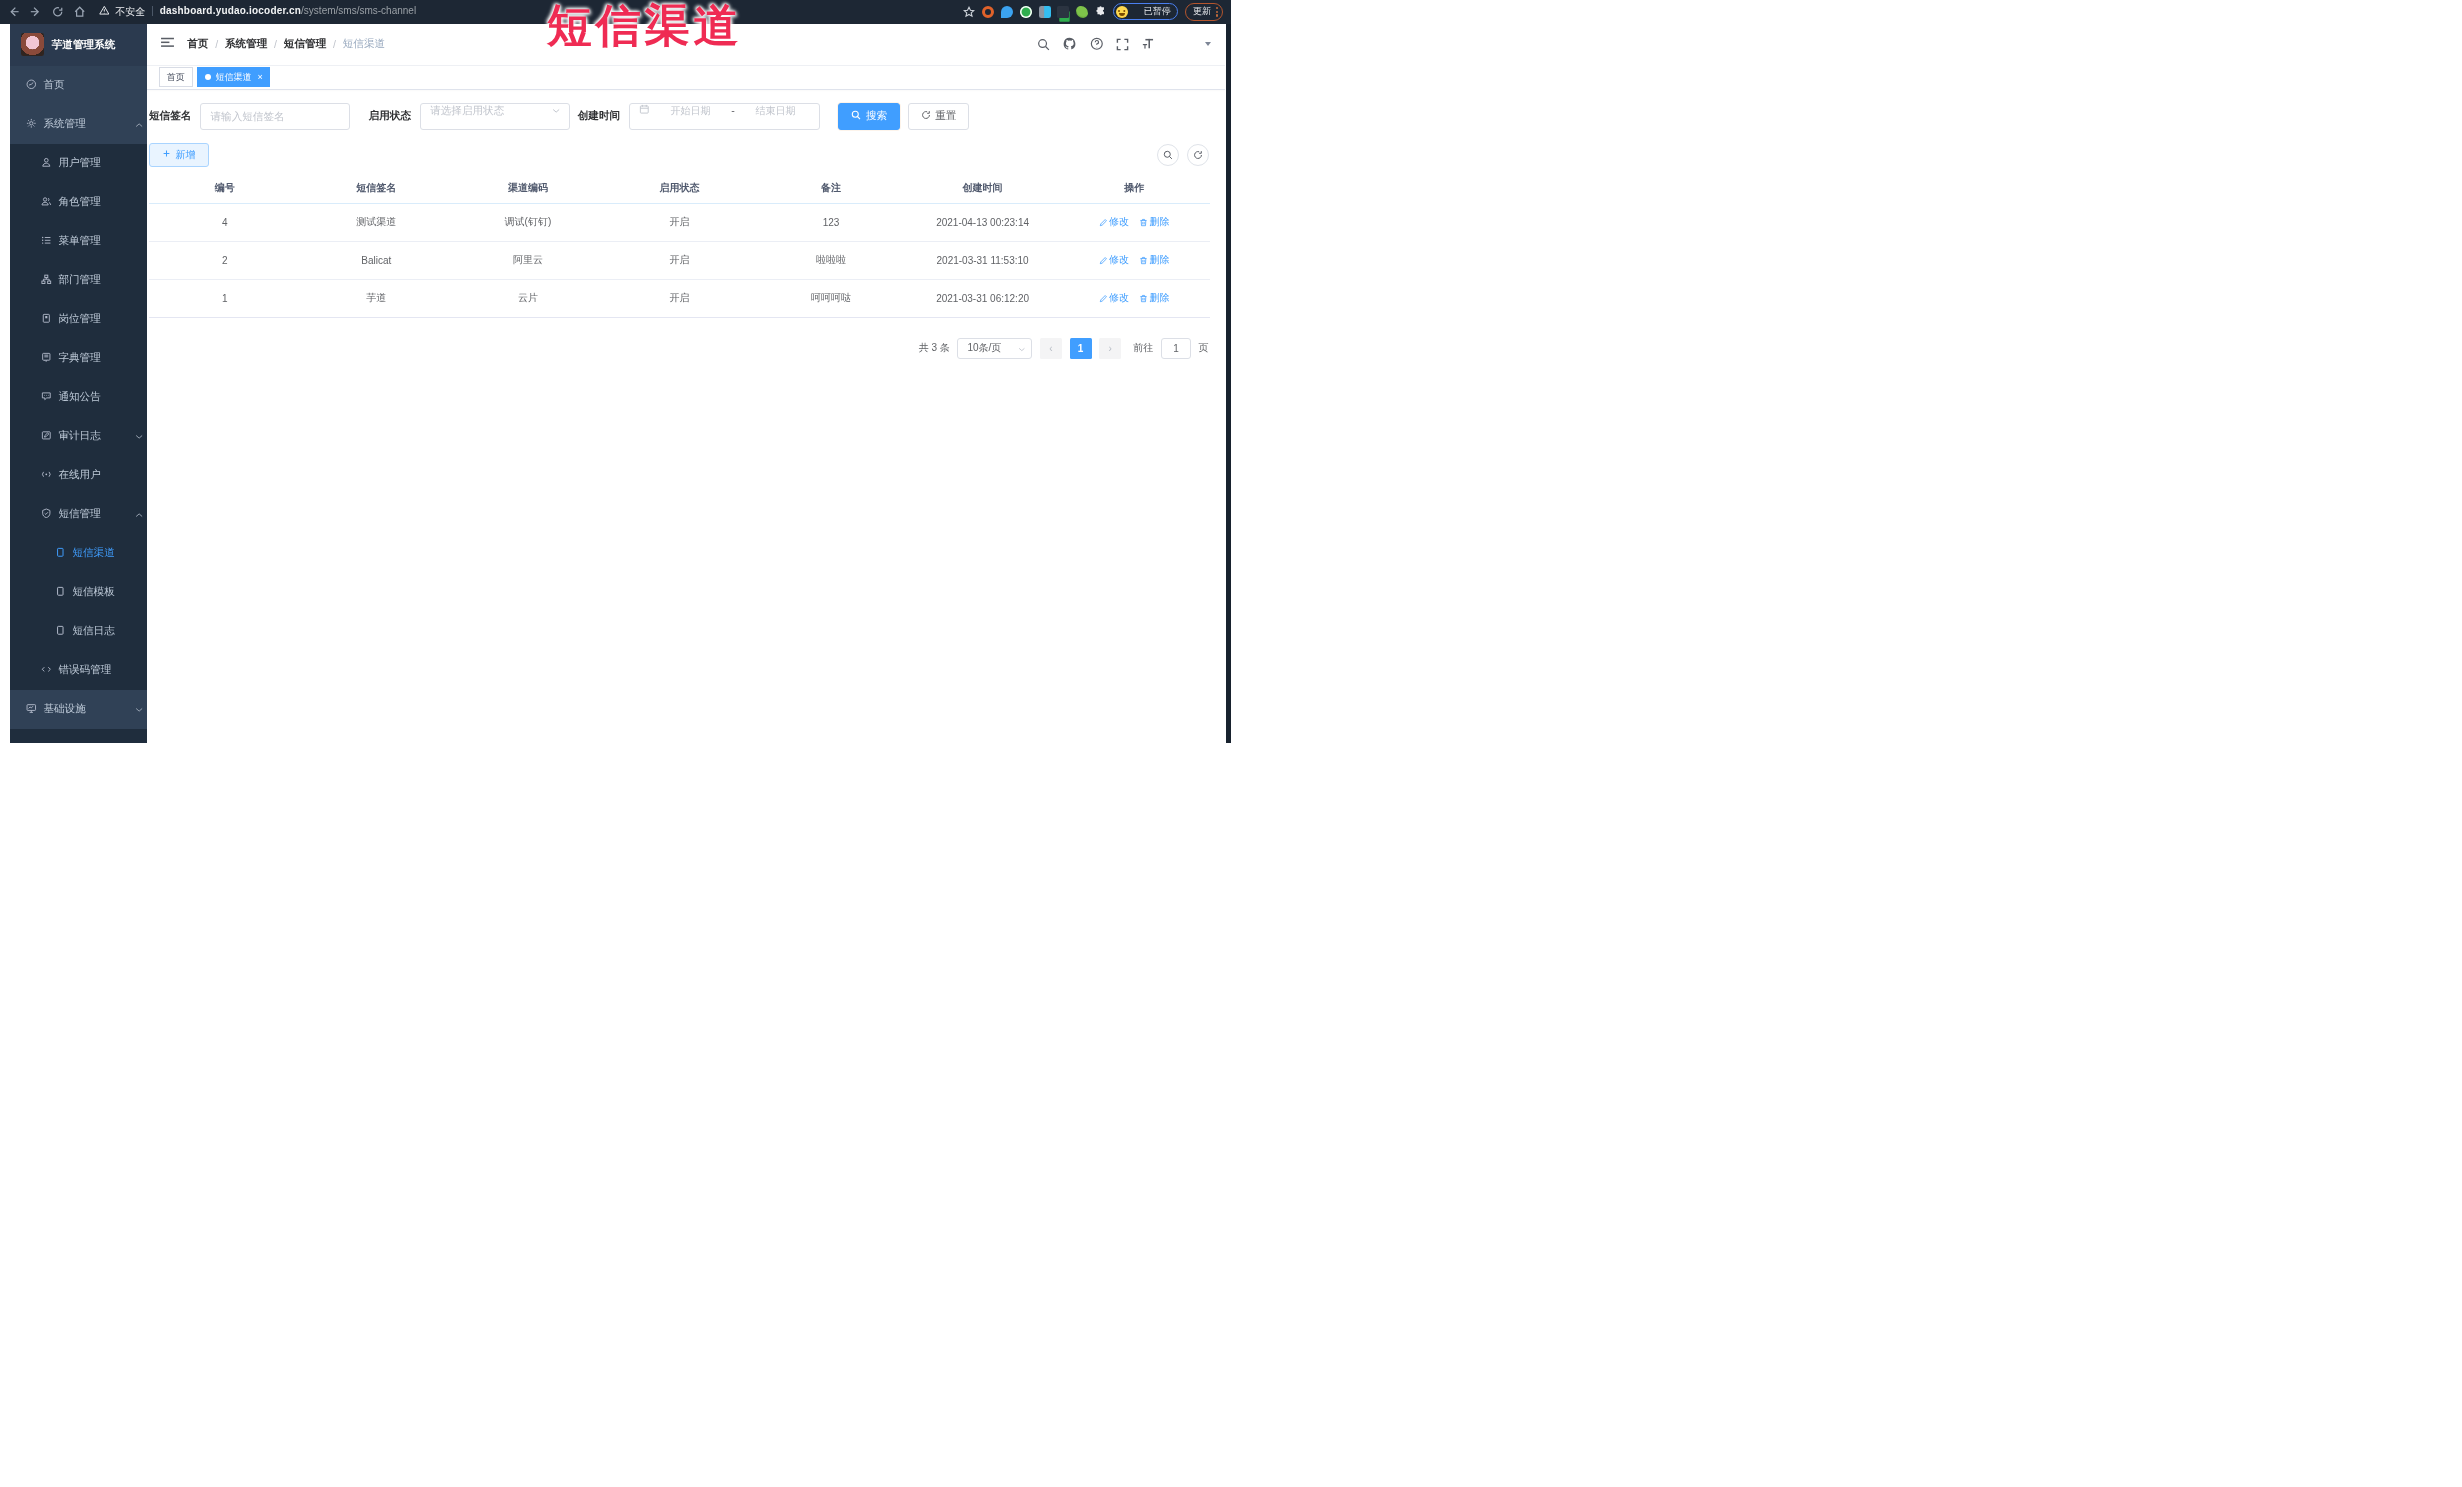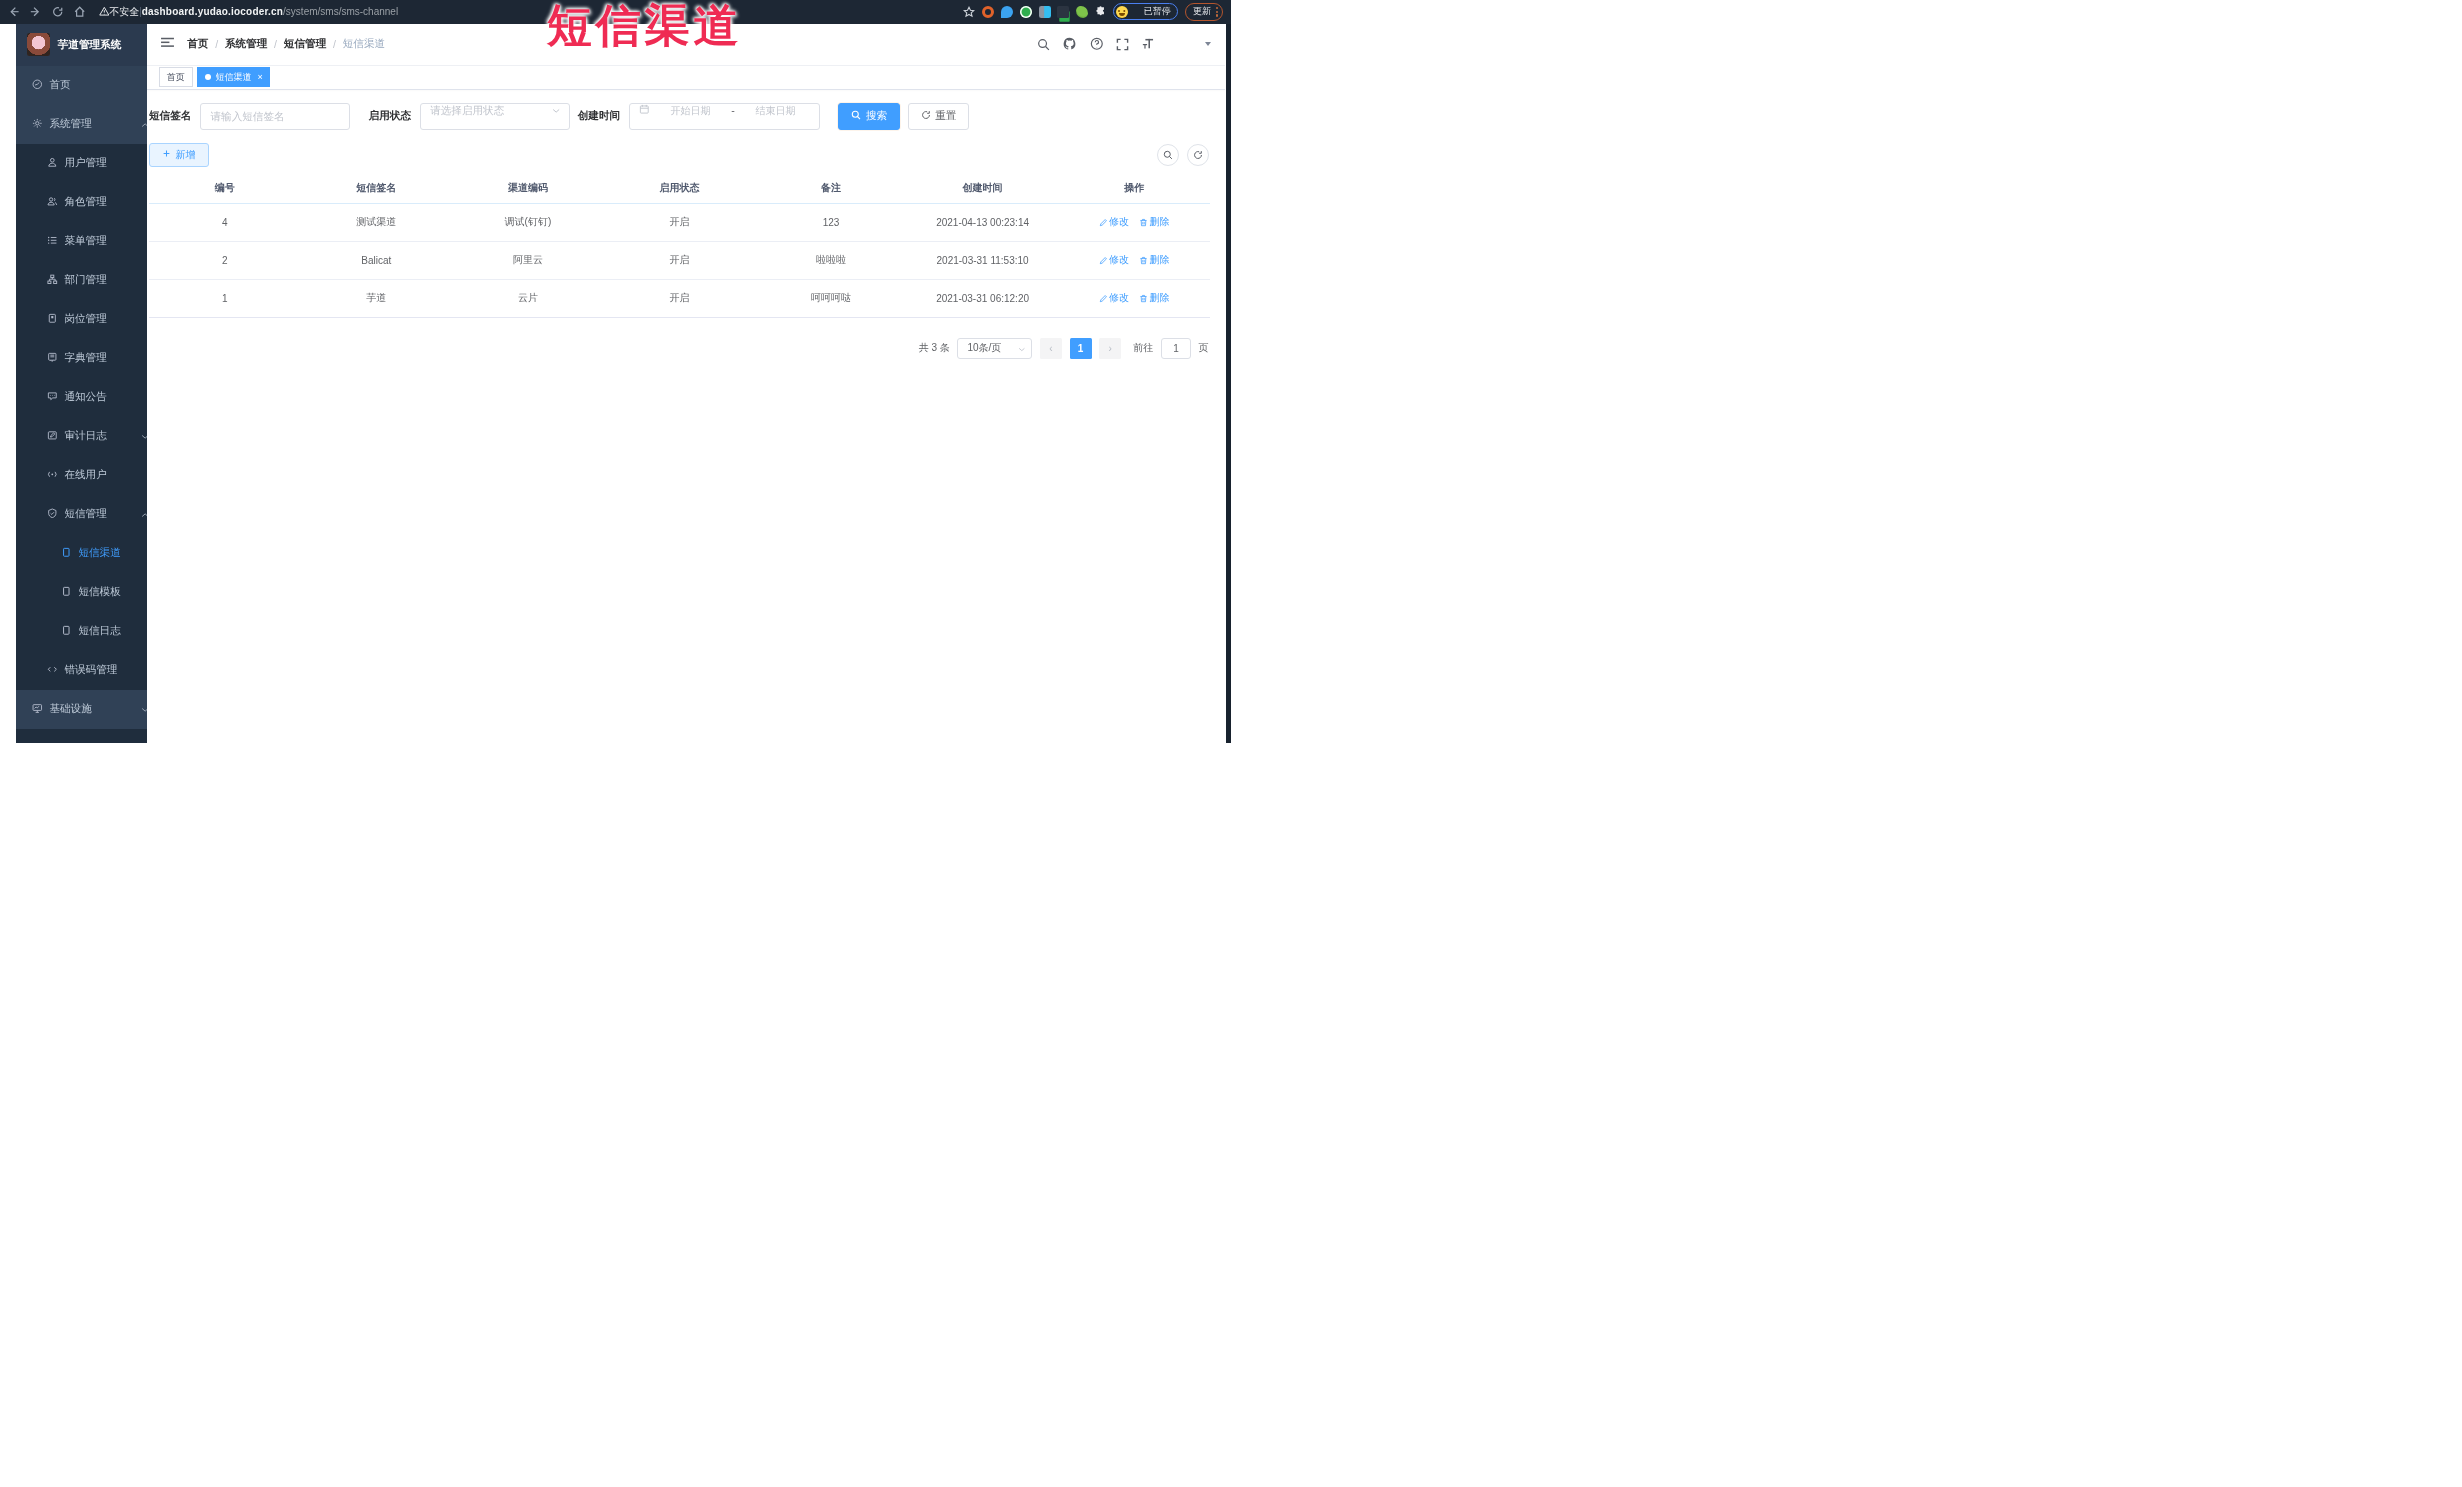--- a/index.html
+++ b/index.html
@@ -5,41 +5,41 @@
   * { margin:0; padding:0; box-sizing:border-box; }
   html,body { width:1231px; height:743px; overflow:hidden; background:#fff;
     font-family:"Liberation Sans","DejaVu Sans",sans-serif; }
   .page { position:relative; width:1231px; height:743px; }
 
   
   .browser-bar { position:absolute; top:0; left:0; width:100%; height:23.5px;
     background:#1d2734; display:flex; align-items:center; padding:0 7.6px; gap:7.6px; z-index:5; }
   .bnav { color:#9aa5b3; display:flex; align-items:center; gap:10.6px; }
   .bnav svg { display:block; }
-  .addr { display:flex; align-items:center; color:#e8eaed; font-size:10px; margin-left:6px; flex:0 0 auto;}
+  .addr { display:flex; gap:6px; color:#e8eaed; font-size:10px; margin-left:6px; flex:0 0 auto;}
   .addr .sep { color:#566273; }
   .addr .domain { color:#f1f3f4; font-weight:700; letter-spacing:0.2px;}
   .addr .path { color:#9aa0a6; font-weight:400;}
   .b-right { margin-left:auto; display:flex; align-items:center; gap:6.8px; }
   .ext { width:12px; height:12px; border-radius:50%; position:relative; flex:0 0 auto;}
   .profile-chip { display:flex; align-items:center; gap:16px; border:1.5px solid #4a7ff0;
     border-radius:9px; padding:0.8px 6px 0.8px 1.5px; color:#e8eaed; font-size:9px; }
   .emoji-face { width:12px; height:12px; border-radius:50%; background:radial-gradient(circle at 50% 35%, #ffd84d 60%, #f5b52a); position:relative;}
   .emoji-face:before { content:""; position:absolute; left:2.3px; top:3.8px; width:2.3px;height:2.3px;border-radius:50%;background:#7a4b00; box-shadow:5.3px 0 0 #7a4b00;}
   .emoji-face:after { content:""; position:absolute; left:3px; top:6.8px; width:6px;height:3px;border-radius:0 0 6px 6px;background:#7a4b00;}
   .update-chip { display:flex; align-items:center; gap:4.5px; border:1.5px solid #b4552d;
     border-radius:9px; padding:1.5px 4.5px 1.5px 7.6px; color:#e8eaed; font-size:9px; }
   .dots { display:flex; flex-direction:column; gap:1.5px;}
   .dots i { width:2.3px;height:2.3px;border-radius:50%;background:#c06a3a; }
 
   
   .win-strip { position:absolute; top:23.5px; right:0; width:5.3px; height:720px; background:#18222e; z-index:4;}
 
   
-  .sidebar { position:absolute; top:23.5px; left:16px; width:147px; height:720px; background:#1f2d3d; overflow:hidden;}
+  .sidebar { position:absolute; top:23.5px; left:10px; width:147px; height:720px; background:#1f2d3d; overflow:hidden;}
   .sidebar:after { content:""; position:absolute; top:0; right:0; width:2.3px; height:100%; background:#e9eef5; opacity:.85;}
   .logo-row { height:42px; background:#2b3a4f; display:flex; align-items:center; gap:7.6px; padding:0 0 0 10.6px;}
   .logo-img { width:23.5px; height:23.5px; border-radius:2.3px; flex:0 0 auto;
     background:radial-gradient(circle at 50% 42%, #f3c6d3 0 38%, #8a4a3a 39% 70%, #30241f 71%);}
   .logo-title { color:#fff; font-size:10.6px; font-weight:700; }
   .menu { list-style:none; }
   .mi { height:39px; display:flex; align-items:center; gap:6.8px; color:#bfcbd9; font-size:10.6px;
     padding-left:16px; background:#304156; cursor:pointer; position:relative;}
   .mi .ic { color:#b4bccc; }
   .mi.sub { background:#1f2d3d; padding-left:31px; }

